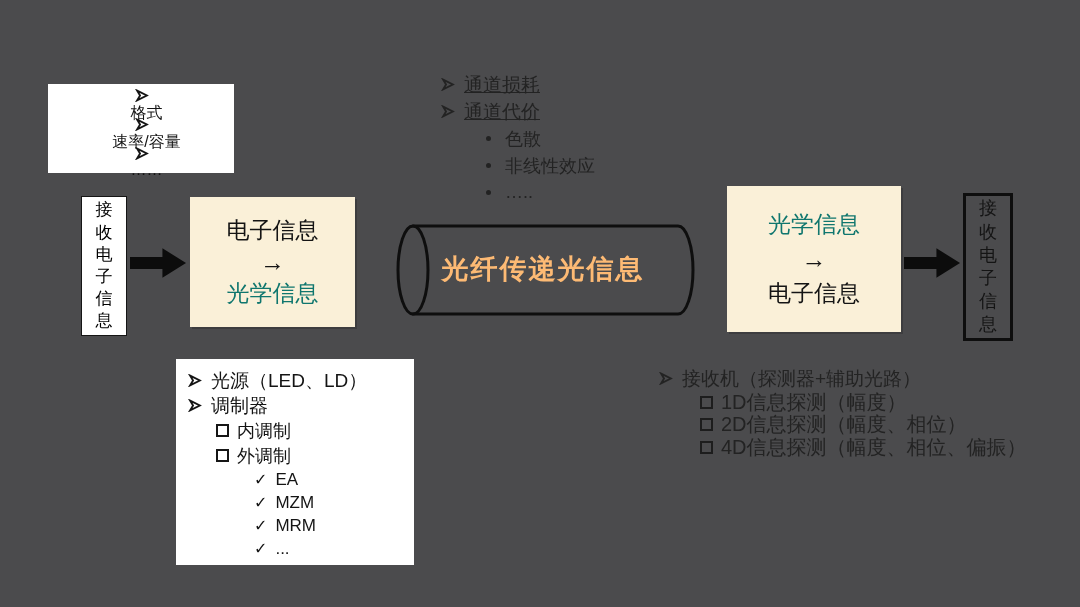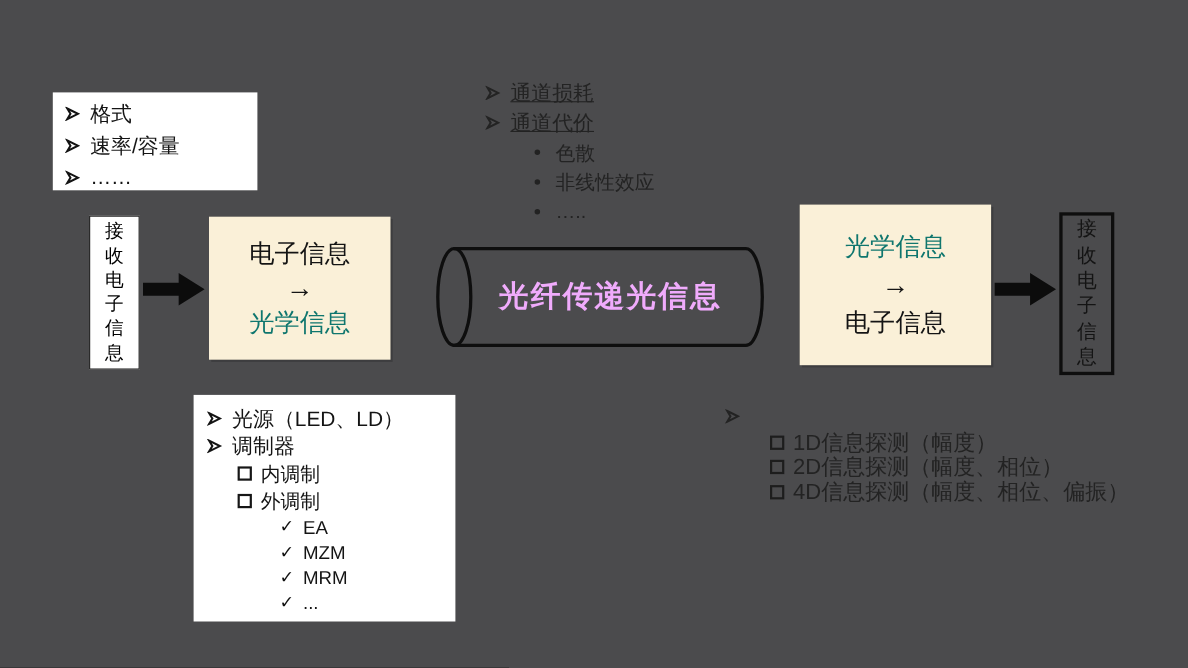--- a/index.html
+++ b/index.html
@@ -12,21 +12,21 @@
   .row{display:flex;align-items:center;}
   
   .b-arrow{display:inline-flex;width:14px;flex:0 0 14px;margin-right:9px;}
   .b-arrow svg{display:block;}
   .sq{display:inline-block;width:9px;height:9px;border:2.4px solid #161616;flex:0 0 9px;margin-right:8px;}
   .sq.dk{border-color:#1d1d1d;}
   .dot{display:inline-block;width:5px;height:5px;border-radius:50%;background:#222;flex:0 0 5px;margin-right:14px;}
   .check{font-size:16px;color:#111;margin-right:8px;line-height:1;}
   
   .tl-box{left:48px;top:84px;width:186px;height:89px;background:#fff;padding:5px 0 0 11px;box-sizing:border-box;}
-  .tl-box .row{height:29px;font-size:19px;color:#141414;}
+  .tl-box .row{height:29px;font-size:16px;color:#141414;flex-direction:column;}
   
   .ch-list{left:441px;top:71px;color:#232323;}
   .ch-list .row.l1{height:27px;font-size:19px;text-decoration:underline;}
   .ch-list .row.l2{height:27px;font-size:18px;padding-left:45px;}
   
   .vbox{box-sizing:border-box;display:flex;align-items:center;justify-content:center;text-align:center;}
   .send-box{left:81px;top:196px;width:46px;height:140px;background:#fff;border:1.5px solid #151515;}
   .send-box p{margin:0;width:19px;font-size:17px;line-height:22.2px;color:#000;word-break:break-all;}
   .recv-box{left:963px;top:193px;width:50px;height:148px;background:transparent;border:3.5px solid #0e0e0e;}
   .recv-box p{margin:0;width:20px;font-size:18px;line-height:23.2px;color:#141414;word-break:break-all;}
@@ -37,21 +37,21 @@
   
   .cream{background:#faf0d8;box-sizing:border-box;display:flex;flex-direction:column;align-items:center;justify-content:center;text-align:center;box-shadow:2px 2px 0 rgba(0,0,0,0.18);}
   .eo-box{left:190px;top:197px;width:165px;height:130px;}
   .oe-box{left:727px;top:186px;width:174px;height:146px;}
   .cream .ln{font-size:23px;color:#141414;line-height:33px;}
   .oe-box .ln{line-height:39px;}
   .cream .red{color:#0f766e;}
   .cream .arr{font-size:25px;color:#141414;line-height:30px;}
   
   .cyl{left:394px;top:222px;}
-  .fiber-label{left:415px;top:251px;width:280px;text-align:center;font-size:27px;font-weight:bold;letter-spacing:2px;color:#f0abfc;}
+  .fiber-label{left:403px;top:251px;width:280px;text-align:center;font-size:27px;font-weight:bold;letter-spacing:2px;color:#fdba74;}
   
   .tx-box{left:176px;top:359px;width:238px;height:206px;background:#fff;padding:9px 0 0 12px;box-sizing:border-box;color:#141414;}
   .tx-box .row.l1{height:25px;font-size:19px;}
   .tx-box .row.l2{height:25px;font-size:18px;padding-left:28px;}
   .tx-box .row.l3{height:23px;font-size:17px;padding-left:66px;}
   
   .rx-list{left:659px;top:366px;color:#232323;}
   .rx-list .row.l1{height:25px;font-size:19px;}
   .rx-list .row.l2{height:22.5px;font-size:20px;padding-left:41px;}
 </style>
@@ -201,20 +201,21 @@
     </div>
   </div>
 
   <div class="abs rx-list">
     <div class="row l1">
       <span class="b-arrow">
           <svg width="14" height="13" viewBox="0 0 12 12">
             <polygon points="1.5,1.5 10.5,6 1.5,10.5 4.2,6" fill="none" stroke="#232323" stroke-width="1.7"></polygon>
           </svg>
         </span>
+      <span>接收机（探测器+辅助光路）</span>
     </div>
     <div class="row l2">
       <span class="sq dk"></span>
       <span>1D信息探测（幅度）</span>
     </div>
     <div class="row l2">
       <span class="sq dk"></span>
       <span>2D信息探测（幅度、相位）</span>
     </div>
     <div class="row l2">

